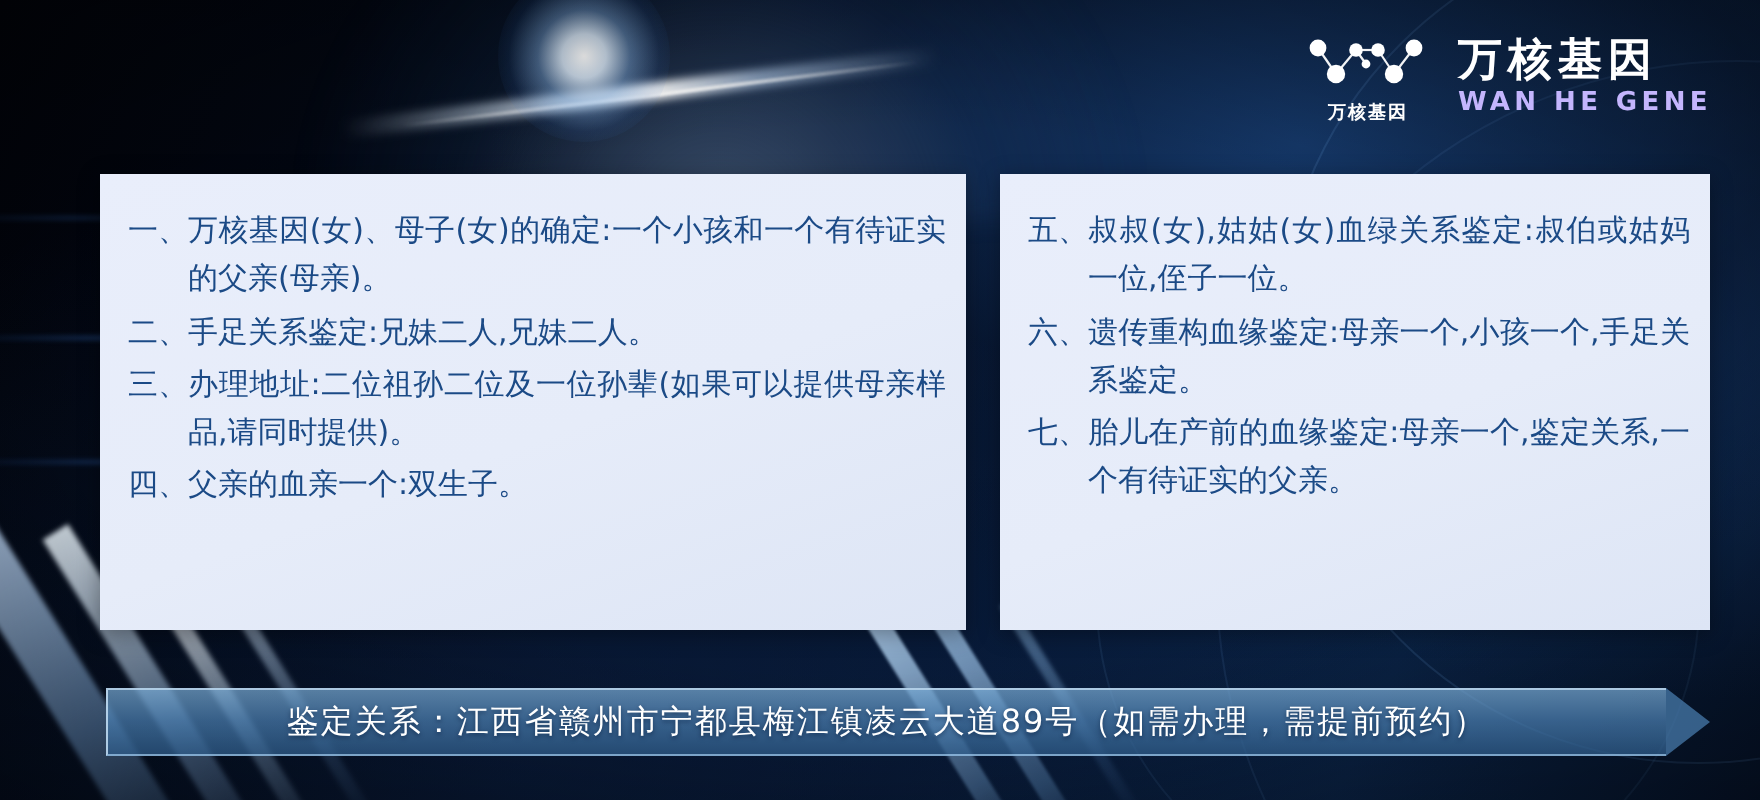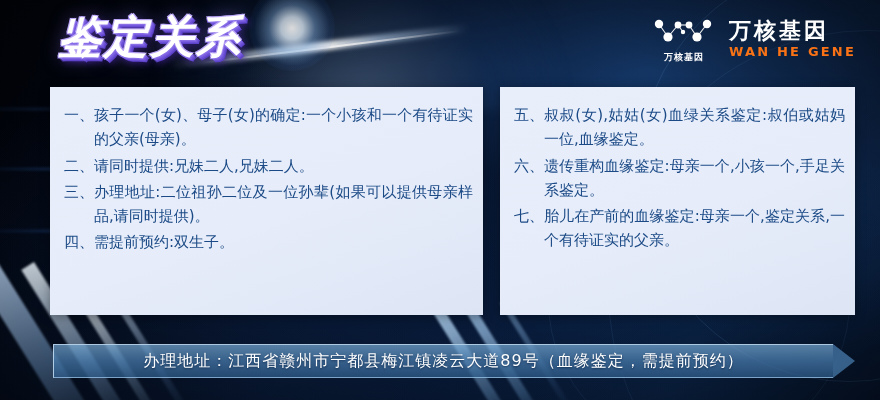--- a/index.html
+++ b/index.html
@@ -160,21 +160,21 @@
   .logo-cn {
     font-size: 22px;
     font-weight: 700;
     color: #ffffff;
     letter-spacing: 3px;
     line-height: 1.1;
   }
   .logo-en {
     font-size: 13px;
     font-weight: 700;
-    color: #f97316;
+    color: #c4b5fd;
     letter-spacing: 2.2px;
     line-height: 1.1;
   }
 
   
   .panel {
     position: absolute;
     top: 87px;
     height: 228px;
     background: linear-gradient(160deg, #e9eefb 0%, #e6ecf9 55%, #dde5f5 100%);
@@ -260,21 +260,20 @@
   <div class="diag d1"></div>
   <div class="diag d2"></div>
   <div class="diag d3"></div>
   <div class="diag d4"></div>
   <div class="diag c1"></div>
   <div class="diag c2"></div>
   <div class="diag c3"></div>
   <div class="bg-vignette"></div>
 
   <div class="header">
-    <div class="title">鉴定关系</div>
 
     <div class="logo-wrap">
       <div class="logo-mark">
         <span>
           <svg width="62" height="34" viewBox="0 0 62 34" aria-hidden="true">
             <g stroke="#ffffff" stroke-width="1.1" fill="none" opacity="0.95">
               <line x1="6" y1="8" x2="15" y2="21"></line>
               <line x1="15" y1="21" x2="25" y2="9"></line>
               <line x1="25" y1="9" x2="36" y2="9"></line>
               <line x1="36" y1="9" x2="44" y2="21"></line>
@@ -297,51 +296,51 @@
       <div class="logo-words">
         <span class="logo-cn">万核基因</span>
         <span class="logo-en">WAN HE GENE</span>
       </div>
     </div>
   </div>
 
   <div class="panel left">
     <div class="item">
       <span class="item-num">一、</span>
-      <span class="item-text">孩子一个(女)、母子(女)的确定:一个小孩和一个有待证实的父亲(母亲)。</span>
+      <span class="item-text">万核基因(女)、母子(女)的确定:一个小孩和一个有待证实的父亲(母亲)。</span>
     </div>
     <div class="item">
       <span class="item-num">二、</span>
-      <span class="item-text">请同时提供:兄妹二人,兄妹二人。</span>
+      <span class="item-text">手足关系鉴定:兄妹二人,兄妹二人。</span>
     </div>
     <div class="item">
       <span class="item-num">三、</span>
       <span class="item-text">办理地址:二位祖孙二位及一位孙辈(如果可以提供母亲样品,请同时提供)。</span>
     </div>
     <div class="item">
       <span class="item-num">四、</span>
-      <span class="item-text">需提前预约:双生子。</span>
+      <span class="item-text">父亲的血亲一个:双生子。</span>
     </div>
   </div>
 
   <div class="panel right">
     <div class="item">
       <span class="item-num">五、</span>
-      <span class="item-text">叔叔(女),姑姑(女)血绿关系鉴定:叔伯或姑妈一位,血缘鉴定。</span>
+      <span class="item-text">叔叔(女),姑姑(女)血绿关系鉴定:叔伯或姑妈一位,侄子一位。</span>
     </div>
     <div class="item">
       <span class="item-num">六、</span>
       <span class="item-text">遗传重构血缘鉴定:母亲一个,小孩一个,手足关系鉴定。</span>
     </div>
     <div class="item">
       <span class="item-num">七、</span>
       <span class="item-text">胎儿在产前的血缘鉴定:母亲一个,鉴定关系,一个有待证实的父亲。</span>
     </div>
   </div>
 
   <div class="addr-bar">
     <div class="addr-body">
-      <span class="addr-text">办理地址：江西省赣州市宁都县梅江镇凌云大道89号（血缘鉴定，需提前预约）</span>
+      <span class="addr-text">鉴定关系：江西省赣州市宁都县梅江镇凌云大道89号（如需办理，需提前预约）</span>
     </div>
     <div class="addr-arrow"></div>
   </div>
 
 </div>
 
 </body></html>

